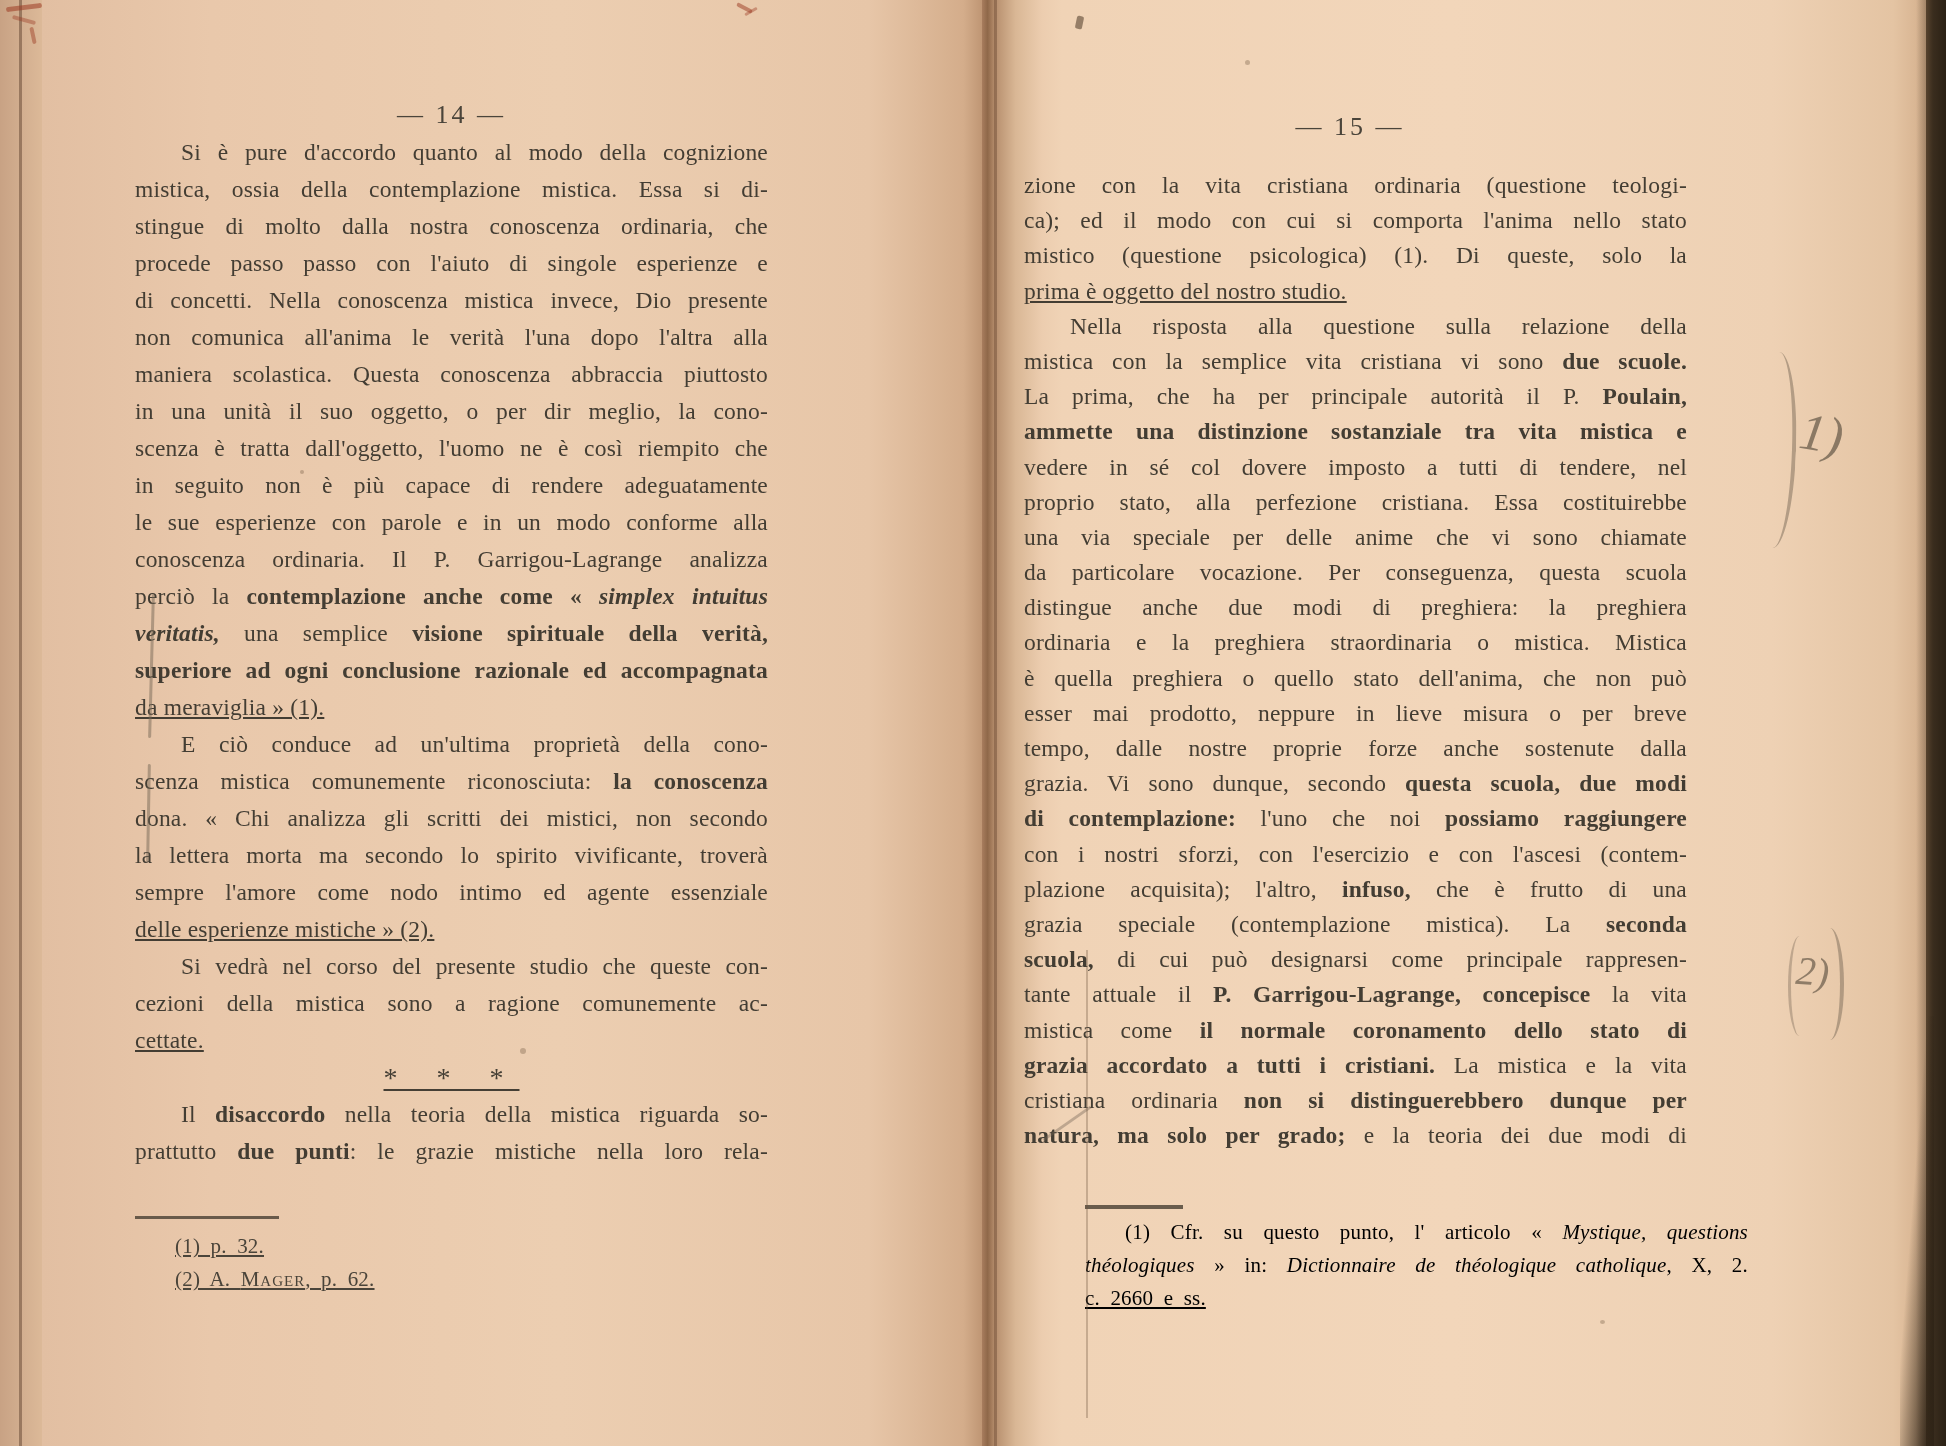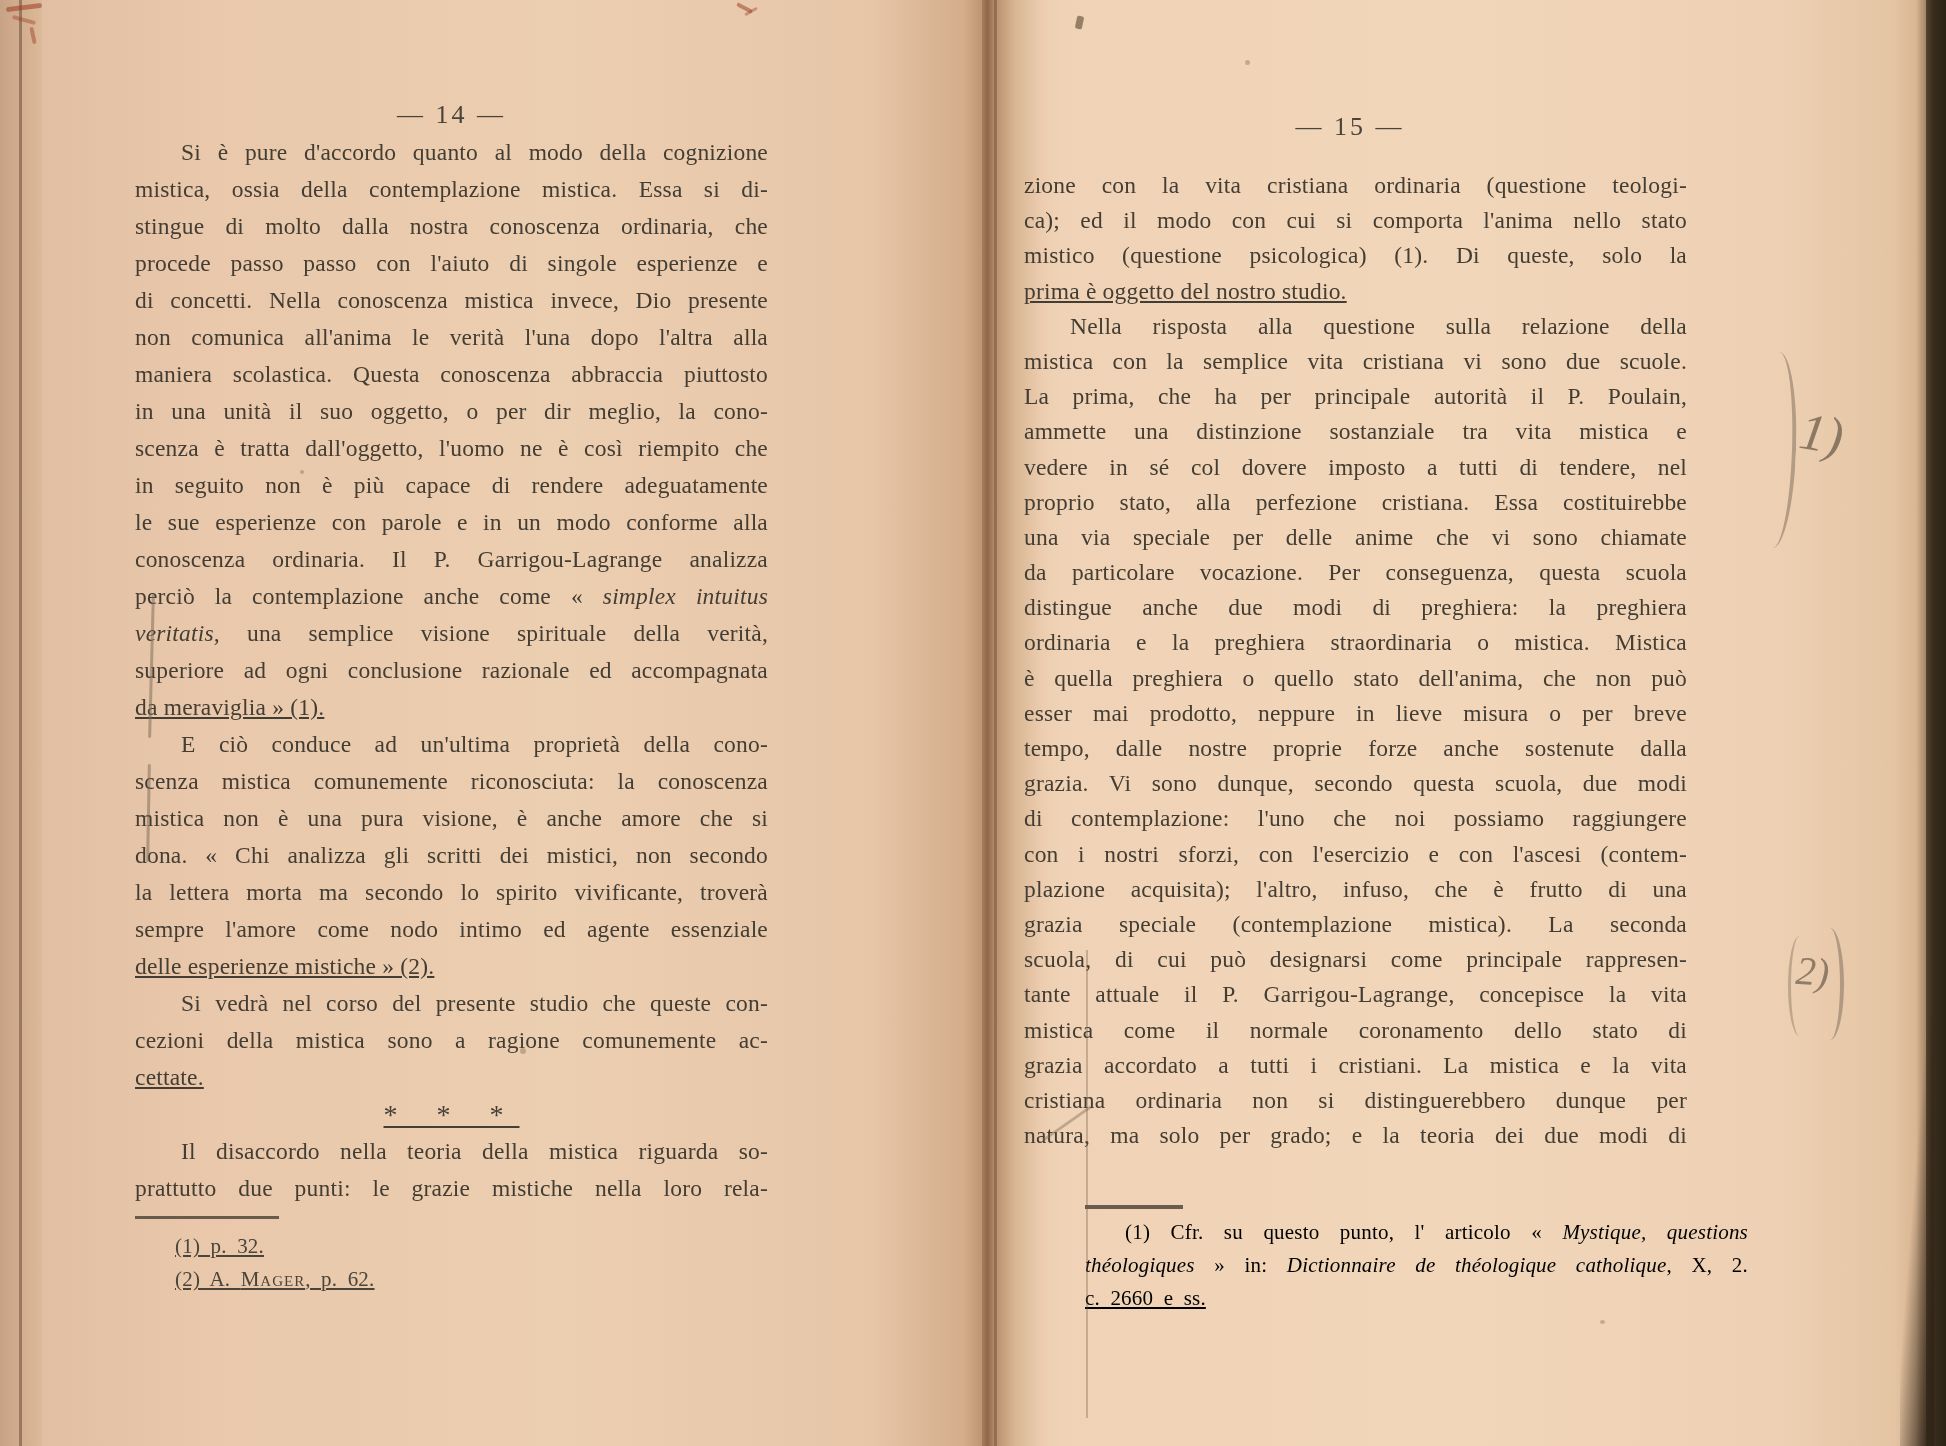--- a/index.html
+++ b/index.html
@@ -38,21 +38,21 @@
   .tb-right{left:1024px;top:168px;width:663px;}
 
   .ln{position:relative;height:37px;line-height:37px;font-size:23.5px;
       text-align:justify;overflow:hidden;letter-spacing:.2px;white-space:nowrap;}
   .ln::after{content:"";display:inline-block;width:100%;height:0;}
   .tb-left .ln{white-space:normal;}
   .tb-right .ln{height:35.2px;line-height:35.2px;white-space:normal;}
   .nj{text-align:left;text-decoration:underline;}
   .nj::after{content:none;}
   .in{text-indent:46px;}
-  .u{border-bottom:3px solid rgba(118,102,84,.55);padding-bottom:20px;}
+  .u{border-bottom:3px solid rgba(118,102,84,.55);padding-bottom:20px;font-weight:bold;}
   .i{font-style:italic;}
   .sc{font-variant:small-caps;letter-spacing:1px;}
   .stars{text-align:center;font-size:28px;letter-spacing:16px;color:#453f35;overflow:visible;}
 
   .rule{background:rgba(72,62,50,.8);height:3px;}
   .rule-left{left:135px;top:1216px;width:144px;}
   .rule-right{left:1085px;top:1205px;width:98px;height:4px;}
 
   .fn .ln{height:33px;line-height:33px;font-size:21px;word-spacing:5px;}
   .fn-left{left:135px;top:1230px;width:633px;color:#4a443a;}
@@ -118,21 +118,20 @@
     <div class="ln"><span>scenza è tratta dall'oggetto, l'uomo ne è così riempito che</span></div>
     <div class="ln"><span>in seguito non è più capace di rendere adeguatamente</span></div>
     <div class="ln"><span>le sue esperienze con parole e in un modo conforme alla</span></div>
     <div class="ln"><span>conoscenza ordinaria. Il P. Garrigou-Lagrange analizza</span></div>
     <div class="ln"><span>perciò la </span><span class="u">contemplazione anche come « </span><span class="u i">simplex intuitus</span></div>
     <div class="ln"><span class="u i">veritatis,</span><span> una semplice </span><span class="u">visione spirituale della verità,</span></div>
     <div class="ln"><span class="u">superiore ad ogni conclusione razionale ed accompagnata</span></div>
     <div class="ln nj"><span>da meraviglia » (1).</span></div>
     <div class="ln in"><span>E ciò conduce ad un'ultima proprietà della cono-</span></div>
     <div class="ln"><span>scenza mistica comunemente riconosciuta: </span><span class="u">la conoscenza</span></div>
-    <div class="ln"><span class="u">mistica non è una pura visione,</span><span> è </span><span class="u">anche amore</span><span> che si</span></div>
     <div class="ln"><span>dona. « Chi analizza gli scritti dei mistici, non secondo</span></div>
     <div class="ln"><span>la lettera morta ma secondo lo spirito vivificante, troverà</span></div>
     <div class="ln"><span>sempre l'amore come nodo intimo ed agente essenziale</span></div>
     <div class="ln nj"><span>delle esperienze mistiche » (2).</span></div>
     <div class="ln in"><span>Si vedrà nel corso del presente studio che queste con-</span></div>
     <div class="ln"><span>cezioni della mistica sono a ragione comunemente ac-</span></div>
     <div class="ln nj"><span>cettate.</span></div>
     <div class="ln stars nj"><span>*  *  *</span></div>
     <div class="ln in"><span>Il </span><span class="u">disaccordo</span><span> nella teoria della mistica riguarda so-</span></div>
     <div class="ln"><span>prattutto </span><span class="u">due punti</span><span>: le grazie mistiche nella loro rela-</span></div>

